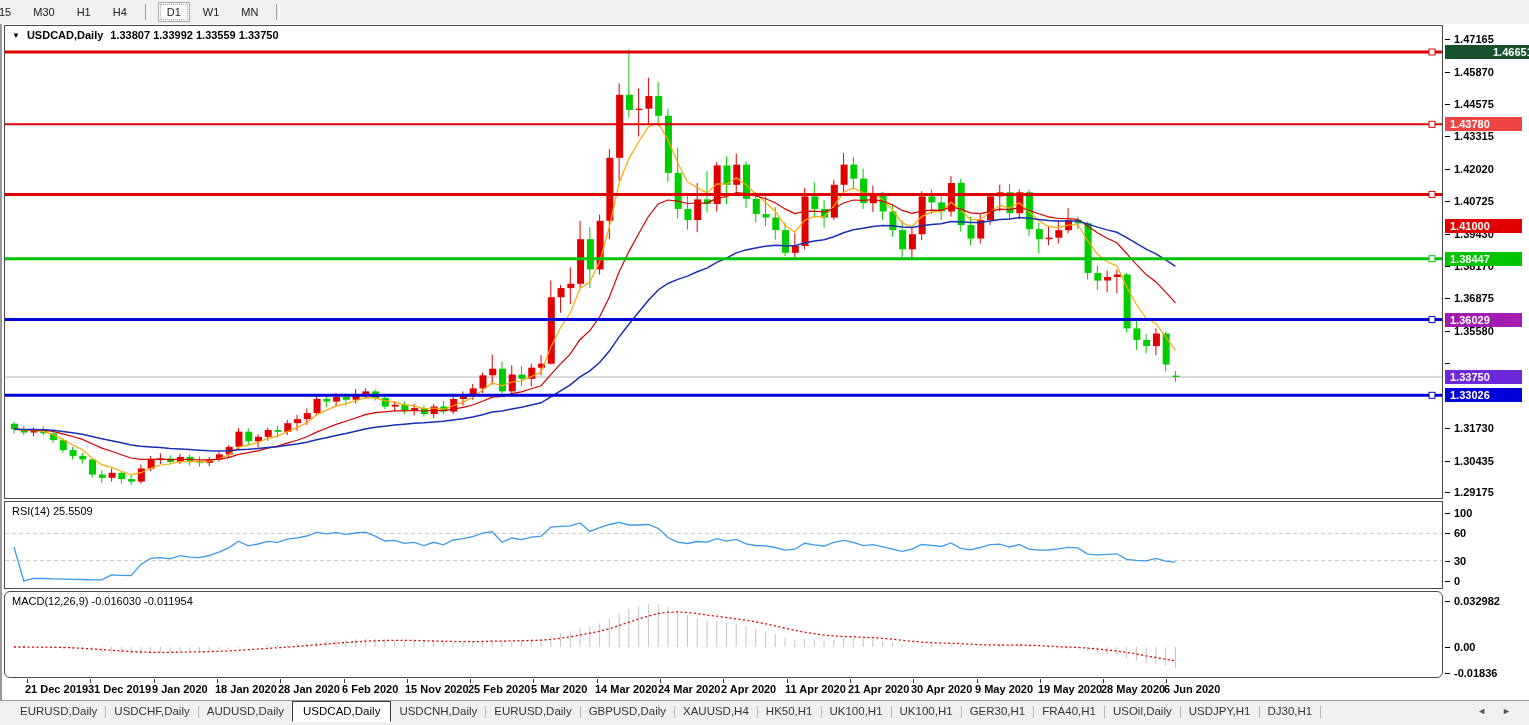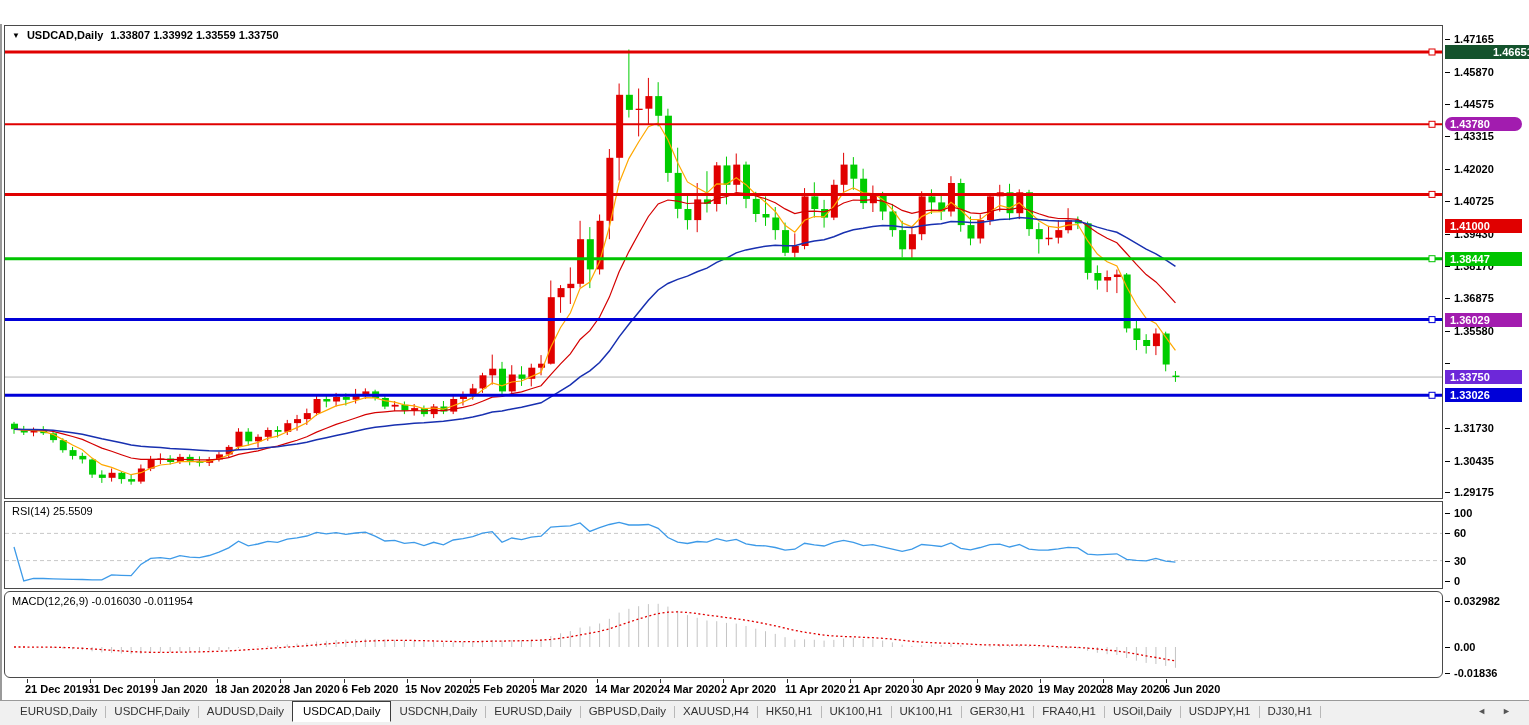--- a/index.html
+++ b/index.html
@@ -41,20 +41,31 @@
   .tab.active{background:#fff;border:1px solid #3c3c3c;border-bottom:1px solid #fff;color:#000;padding:3px 10px 4px;}
   .tab-div{width:1px;height:12px;background:#b8b8b8;margin-top:5px;}
   #scrolls{margin-left:auto;display:flex;gap:16px;padding:4px 18px 0 0;}
   .scroll-btn{font-size:9px;color:#555;line-height:12px;}
 </style>
 </head>
 <body>
 
 <div id="app">
 
+  <div id="toolbar">
+      <div class="tb-btn cut">15</div>
+      <div class="tb-btn">M30</div>
+      <div class="tb-btn">H1</div>
+      <div class="tb-btn">H4</div>
+      <div class="tb-sep"></div>
+      <div class="tb-btn active">D1</div>
+      <div class="tb-btn">W1</div>
+      <div class="tb-btn">MN</div>
+      <div class="tb-sep"></div>
+    </div>
 
   <div id="chartwin">
     <div class="panel" id="p-main">
       <svg id="sv-main" width="1437" height="472">
           <line x1="0" y1="351.058" x2="1437" y2="351.058" stroke="#b4b4b4" stroke-width="1"></line>
           <line x1="9" y1="395.9" x2="9" y2="407.8" stroke="#00cc00" stroke-width="1"></line>
           <rect x="6" y="397.7" width="7" height="5.5" fill="#00cc00"></rect>
           <line x1="18.759999999999998" y1="399.9" x2="18.759999999999998" y2="409.0" stroke="#00cc00" stroke-width="1"></line>
           <rect x="15.759999999999998" y="403.2" width="7" height="3.3" fill="#00cc00"></rect>
           <line x1="28.52" y1="401.5" x2="28.52" y2="410.3" stroke="#e00000" stroke-width="1"></line>
@@ -475,21 +486,21 @@
         <div class="ax-label" style="top: 301px;">1.35580</div>
         <div class="ax-tick" style="top: 339px;"></div>
         <div class="ax-label" style="top: 348px;">1.34320</div>
         <div class="ax-tick" style="top: 404px;"></div>
         <div class="ax-label" style="top: 398px;">1.31730</div>
         <div class="ax-tick" style="top: 437px;"></div>
         <div class="ax-label" style="top: 431px;">1.30435</div>
         <div class="ax-tick" style="top: 468px;"></div>
         <div class="ax-label" style="top: 462px;">1.29175</div>
         <div class="ax-badge" style="top: 21px; background: #14532d; padding-left: 48px;">1.46651</div>
-        <div class="ax-badge" style="top: 93px; background: #a21caf; border-radius: 7px;">1.43780</div>
+        <div class="ax-badge" style="top: 93px; background: #ef4444;">1.43780</div>
         <div class="ax-badge" style="top: 163px; background: rgb(224, 0, 0); margin-top: 32px;">1.41000</div>
         <div class="ax-badge" style="top: 228px; background: rgb(0, 196, 0);">1.38447</div>
         <div class="ax-badge" style="top: 289px; background: #a21caf;">1.36029</div>
         <div class="ax-badge" style="top: 346px; background: #6d28d9;">1.33750</div>
         <div class="ax-badge" style="top: 364px; background: rgb(0, 0, 216);">1.33026</div>
         <div class="ax-tick" style="top: 489px;"></div>
         <div class="ax-label" style="top: 483px;">100</div>
         <div class="ax-tick" style="top: 509px;"></div>
         <div class="ax-label" style="top: 503px;">60</div>
         <div class="ax-tick" style="top: 537px;"></div>

